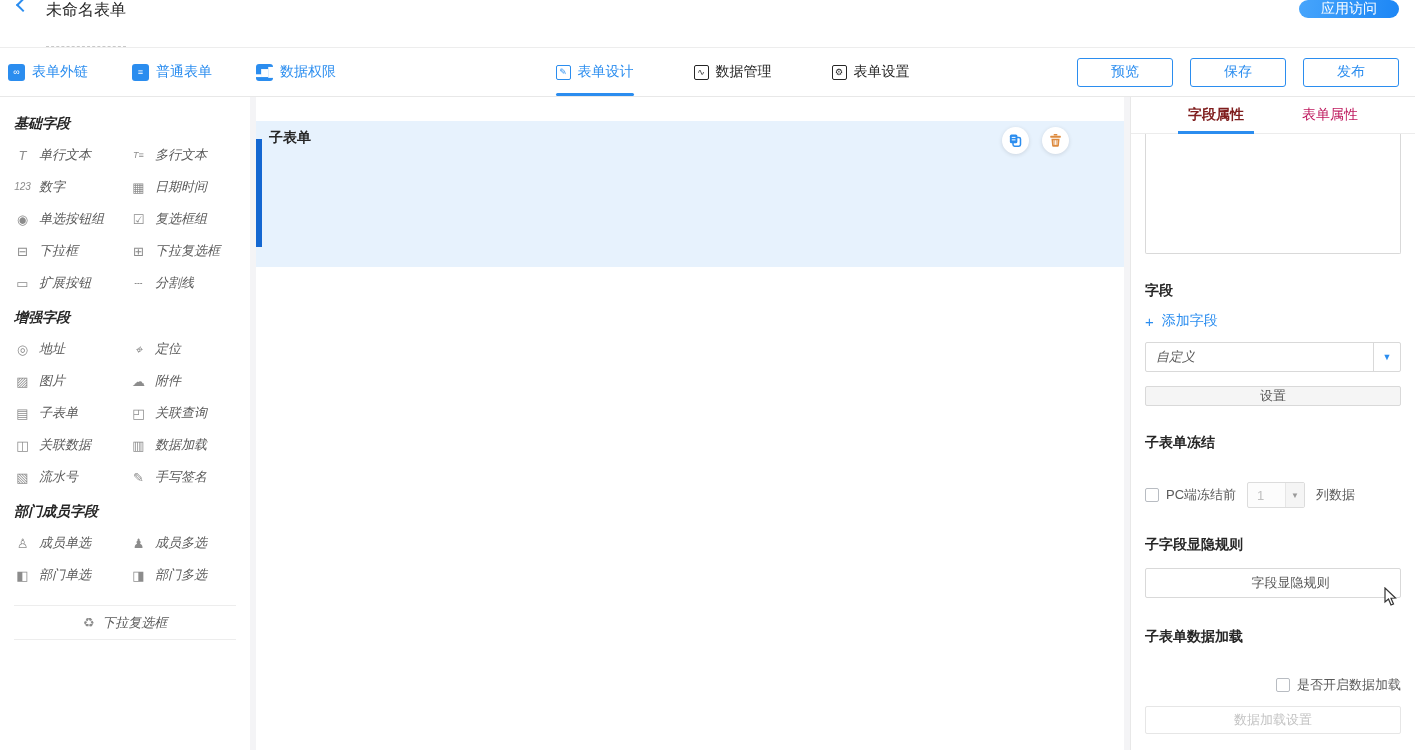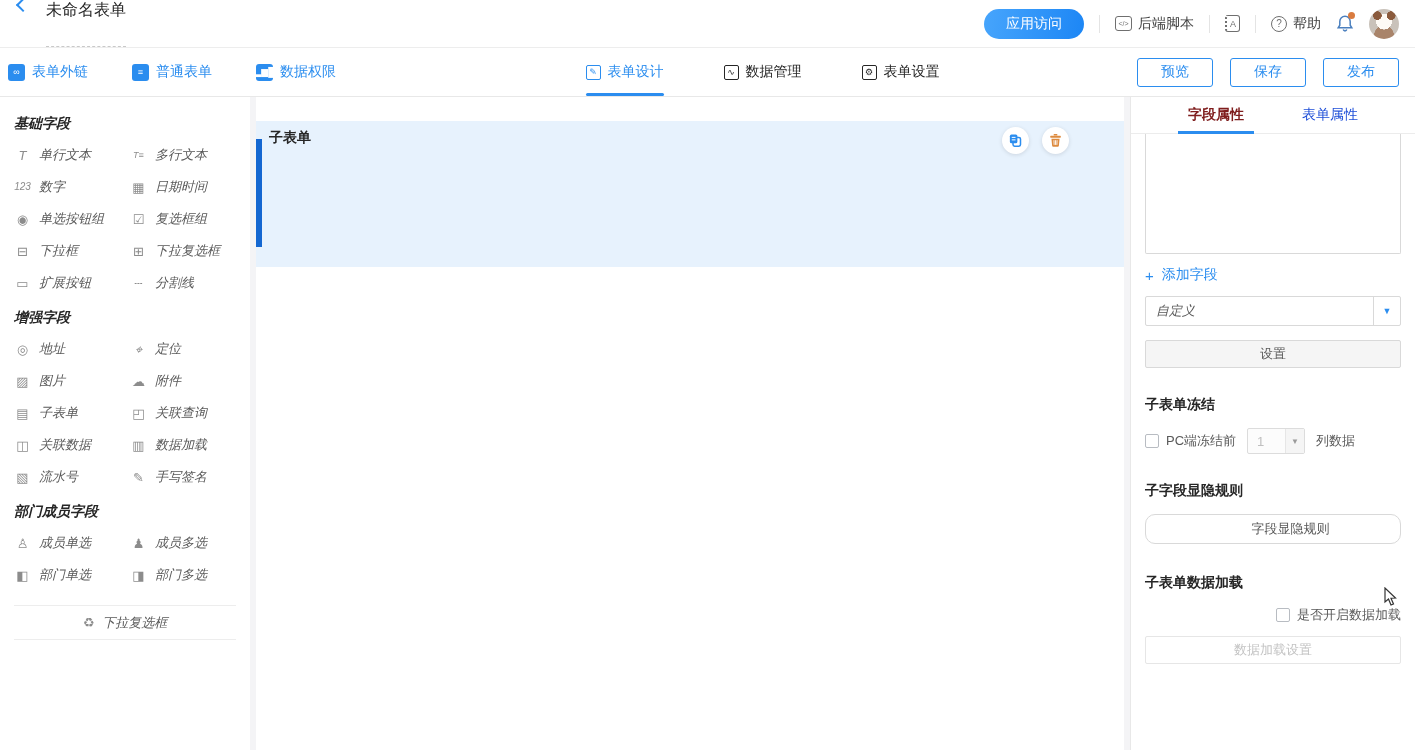--- a/index.html
+++ b/index.html
@@ -4,21 +4,21 @@
 <style>
   * { margin:0; padding:0; box-sizing:border-box; }
   html,body { width:1415px; height:750px; overflow:hidden; }
   body { font-family:"Liberation Sans","DejaVu Sans",sans-serif; font-size:13px; color:#262626; background:#fff; }
   .app { width:1415px; height:750px; display:flex; flex-direction:column; }
 
   
   .hdr { height:48px; flex:0 0 48px; display:flex; padding:0 16px 0 18px; border-bottom:1px solid #ededed; background:#fff; }
   .back { width:10px; height:10px; border-left:2px solid #2b8def; border-bottom:2px solid #2b8def; transform:rotate(45deg); margin-right:18px; cursor:pointer; flex:0 0 auto; }
   .ttl { font-size:16px; color:#262626; padding-bottom:4px; border-bottom:1px dashed #c9c9c9; cursor:text; }
-  .hdr-right { margin-left:auto; display:flex; align-items:center; gap:15px; }
+  .hdr-right { margin-left:auto; display:flex; align-items:center; gap:15px;flex-direction:column; }
   .pill { height:30px; padding:0 22px; border:none; border-radius:15px; background:linear-gradient(100deg,#47a5fc,#1c86f5); color:#fff; font-size:14px; cursor:pointer; font-family:inherit; }
   .vdiv { width:1px; height:18px; background:#e4e4e4; }
   .hdr-item { display:flex; align-items:center; gap:6px; color:#404040; font-size:14px; cursor:pointer; }
   .code-box { width:17px; height:15px; border:1px solid #6f6f6f; border-radius:3px; font-size:7px; color:#6f6f6f; display:flex; align-items:center; justify-content:center; letter-spacing:0; }
   .contacts-box { width:15px; height:17px; border:1px solid #6f6f6f; border-left:2px dotted #6f6f6f; border-radius:3px; font-size:9px; color:#6f6f6f; display:flex; align-items:center; justify-content:center; cursor:pointer; }
   .qmark { width:16px; height:16px; border:1px solid #6f6f6f; border-radius:50%; font-size:10px; color:#6f6f6f; display:flex; align-items:center; justify-content:center; }
   .bell-wrap { position:relative; cursor:pointer; display:flex; }
   .bell-dot { position:absolute; top:-2px; right:-1px; width:7px; height:7px; border-radius:50%; background:#d97b3f; }
   .avatar { width:30px; height:30px; border-radius:50%; cursor:pointer; flex:0 0 auto;
     background:
@@ -32,21 +32,21 @@
   .tbar { height:49px; flex:0 0 49px; display:flex; align-items:center; border-bottom:1px solid #e8e8e8; background:#fff; padding:0 16px 0 8px; }
   .tb-links { display:flex; align-items:center; gap:44px; width:380px; flex:0 0 auto; }
   .tb-link { display:flex; align-items:center; gap:7px; color:#2b8def; font-size:14px; cursor:pointer; }
   .tb-link-ic { width:17px; height:17px; border-radius:3px; background:#2b8def; color:#fff; display:flex; align-items:center; justify-content:center; font-size:9px; }
   .tabs { display:flex; align-items:center; gap:60px; flex:1; justify-content:center; height:100%; }
   .tab { display:flex; align-items:center; gap:7px; font-size:14px; color:#262626; cursor:pointer; height:100%; position:relative; }
   .tab .tab-ic { width:15px; height:15px; border:1px solid currentColor; border-radius:2px; font-size:9px; display:flex; align-items:center; justify-content:center; }
   .tab.active { color:#2b8def; }
   .tab.active::after { content:""; position:absolute; bottom:0; left:50%; transform:translateX(-50%); width:78px; height:3px; border-radius:2px; background:#2b8def; }
   .tb-actions { display:flex; align-items:center; gap:17px; flex:0 0 auto; }
-  .obtn { width:76px; height:29px; border:1px solid #2b8def; border-radius:3px; background:#fff; color:#2b8def; font-size:14px; cursor:pointer; font-family:inherit; }
+  .obtn { width:96px; height:29px; border:1px solid #2b8def; border-radius:3px; background:#fff; color:#2b8def; font-size:14px; cursor:pointer; font-family:inherit; }
 
   
   .main { flex:1; display:flex; min-height:0; }
 
   
   .sbar { width:250px; flex:0 0 250px; background:#fff; padding:18px 0 0 14px; overflow:hidden;font-style:italic; }
   .sec-title { font-size:14px; font-weight:bold; color:#262626; margin:10px 0 6px; }
   .sec-title:first-child { margin-top:0; }
   .pal-grid { display:grid; grid-template-columns:116px 116px; }
   .pal-item { height:32px; display:flex; align-items:center; gap:8px; color:#595959; cursor:grab; }
@@ -60,36 +60,36 @@
   .blk-bar { position:absolute; left:0; top:18px; width:6px; height:108px; background:#1467d1; }
   .blk-title { font-size:14px; font-weight:bold; color:#262626; margin-left:13px; }
   .blk-drop { margin:9px 0 0 13px; width:420px; height:60px; background:#fafafa; border:1px solid #e4e7ed; border-radius:2px; display:flex; align-items:center; justify-content:center; color:#c0c4cc; font-size:14px; }
   .blk-btn { position:absolute; top:6px; width:27px; height:27px; border-radius:50%; background:#fff; box-shadow:0 1px 4px rgba(0,0,0,.12); display:flex; align-items:center; justify-content:center; cursor:pointer; }
   .blk-btn.copy { right:95px; }
   .blk-btn.del { right:55px; }
 
   
   .panel { width:285px; flex:0 0 285px; border-left:1px solid #e8e8e8; background:#fff; position:relative; overflow:hidden; }
   .p-tabs { height:37px; display:flex; justify-content:center; gap:58px; align-items:center; border-bottom:1px solid #ececec; }
-  .p-tab { font-size:14px; color:#1d4ed8; cursor:pointer; position:relative; height:100%; display:flex; align-items:center; }
+  .p-tab { font-size:14px; color:#be185d; cursor:pointer; position:relative; height:100%; display:flex; align-items:center; }
   .p-tab.active { color:#7f1d1d;font-weight:bold; }
   .p-tab.active::after { content:""; position:absolute; bottom:-1px; left:50%; transform:translateX(-50%); width:76px; height:3px; background:#2b8def; }
   .p-body { padding:0 14px; }
   .p-topbox { height:120px; border:1px solid #d9d9d9; border-top:none; border-radius:0 0 2px 2px; background:#fff; }
   .p-h { font-size:14px; font-weight:bold; color:#262626; }
   .mt28 { margin-top:28px; } .mt30 { margin-top:30px; } .mt12 { margin-top:12px;justify-content:flex-end; }
   .add-link { display:flex; align-items:center; gap:8px; color:#2b8def; font-size:14px; cursor:pointer; margin-top:12px; }
   .plus { font-size:15px; line-height:1; }
   .sel { margin-top:12px; height:30px; border:1px solid #d9d9d9; border-radius:2px; display:flex; align-items:stretch; cursor:pointer; background:#fff; }
   .sel-val { flex:1; display:flex; align-items:center; padding:0 10px; color:#595959;font-style:italic; }
   .sel-caret { width:27px; border-left:1px solid #d9d9d9; display:flex; align-items:center; justify-content:center; color:#2b8def; font-size:9px; }
-  .btn-gray { margin-top:14px; height:28px; width:100%; background:#f5f5f5; border:1px solid #d9d9d9; border-radius:2px; color:#595959; font-size:13px; cursor:pointer; font-family:inherit; }
-  .btn-white { margin-top:14px; height:30px; width:100%; background:#fff; border:1px solid #d9d9d9; border-radius:10px; color:#595959; font-size:13px; cursor:pointer; font-family:inherit;padding-left:35px; }
+  .btn-gray { margin-top:14px; height:20px; width:100%; background:#f5f5f5; border:1px solid #d9d9d9; border-radius:2px; color:#595959; font-size:13px; cursor:pointer; font-family:inherit; }
+  .btn-white { margin-top:14px; height:30px; width:100%; background:#fff; border:1px solid #d9d9d9; border-radius:2px; color:#595959; font-size:13px; cursor:pointer; font-family:inherit;padding-left:35px; }
   .btn-dis { margin-top:12px; height:28px; width:100%; background:#fff; border:1px solid #e6e6e6; border-radius:2px; color:#c3c3c3; font-size:13px; cursor:not-allowed; font-family:inherit; }
-  .chk-row { display:flex; align-items:center; gap:7px; margin-top:14px; color:#595959; }
+  .chk-row { display:flex; align-items:center; gap:7px; margin-top:30px; color:#595959; }
   .chk { width:14px; height:14px; border:1px solid #b8bcc2; border-radius:2px; background:#fff; flex:0 0 14px; cursor:pointer; }
   .mini-sel { width:58px; height:26px; border:1px solid #dcdcdc; border-radius:2px; display:flex; align-items:stretch; margin:0 4px; background:#fcfcfc; }
   .mini-val { flex:1; display:flex; align-items:center; padding-left:9px; color:#bfbfbf; }
   .mini-caret { width:19px; background:#f5f5f5; display:flex; align-items:center; justify-content:center; color:#9a9a9a; font-size:8px; border-left:1px solid #e6e6e6; }
   .cursor { position:absolute; left:252px; top:490px; pointer-events:none; }
 </style>
 </head>
 <body>
 
 <div class="app">
@@ -300,20 +300,21 @@
     </div>
 
     <div class="panel">
       <div class="p-tabs" id="p-tabs">
           <span class="p-tab active">字段属性</span>
           <span class="p-tab">表单属性</span>
         </div>
       <div class="p-body">
         <div class="p-topbox"></div>
 
+        <div class="p-h mt28">字段</div>
         <div class="add-link">
           <span class="plus">+</span>
           <span>添加字段</span>
         </div>
 
         <div class="sel">
           <span class="sel-val">自定义</span>
           <span class="sel-caret">▼</span>
         </div>
         <button class="btn-gray">设置</button>

